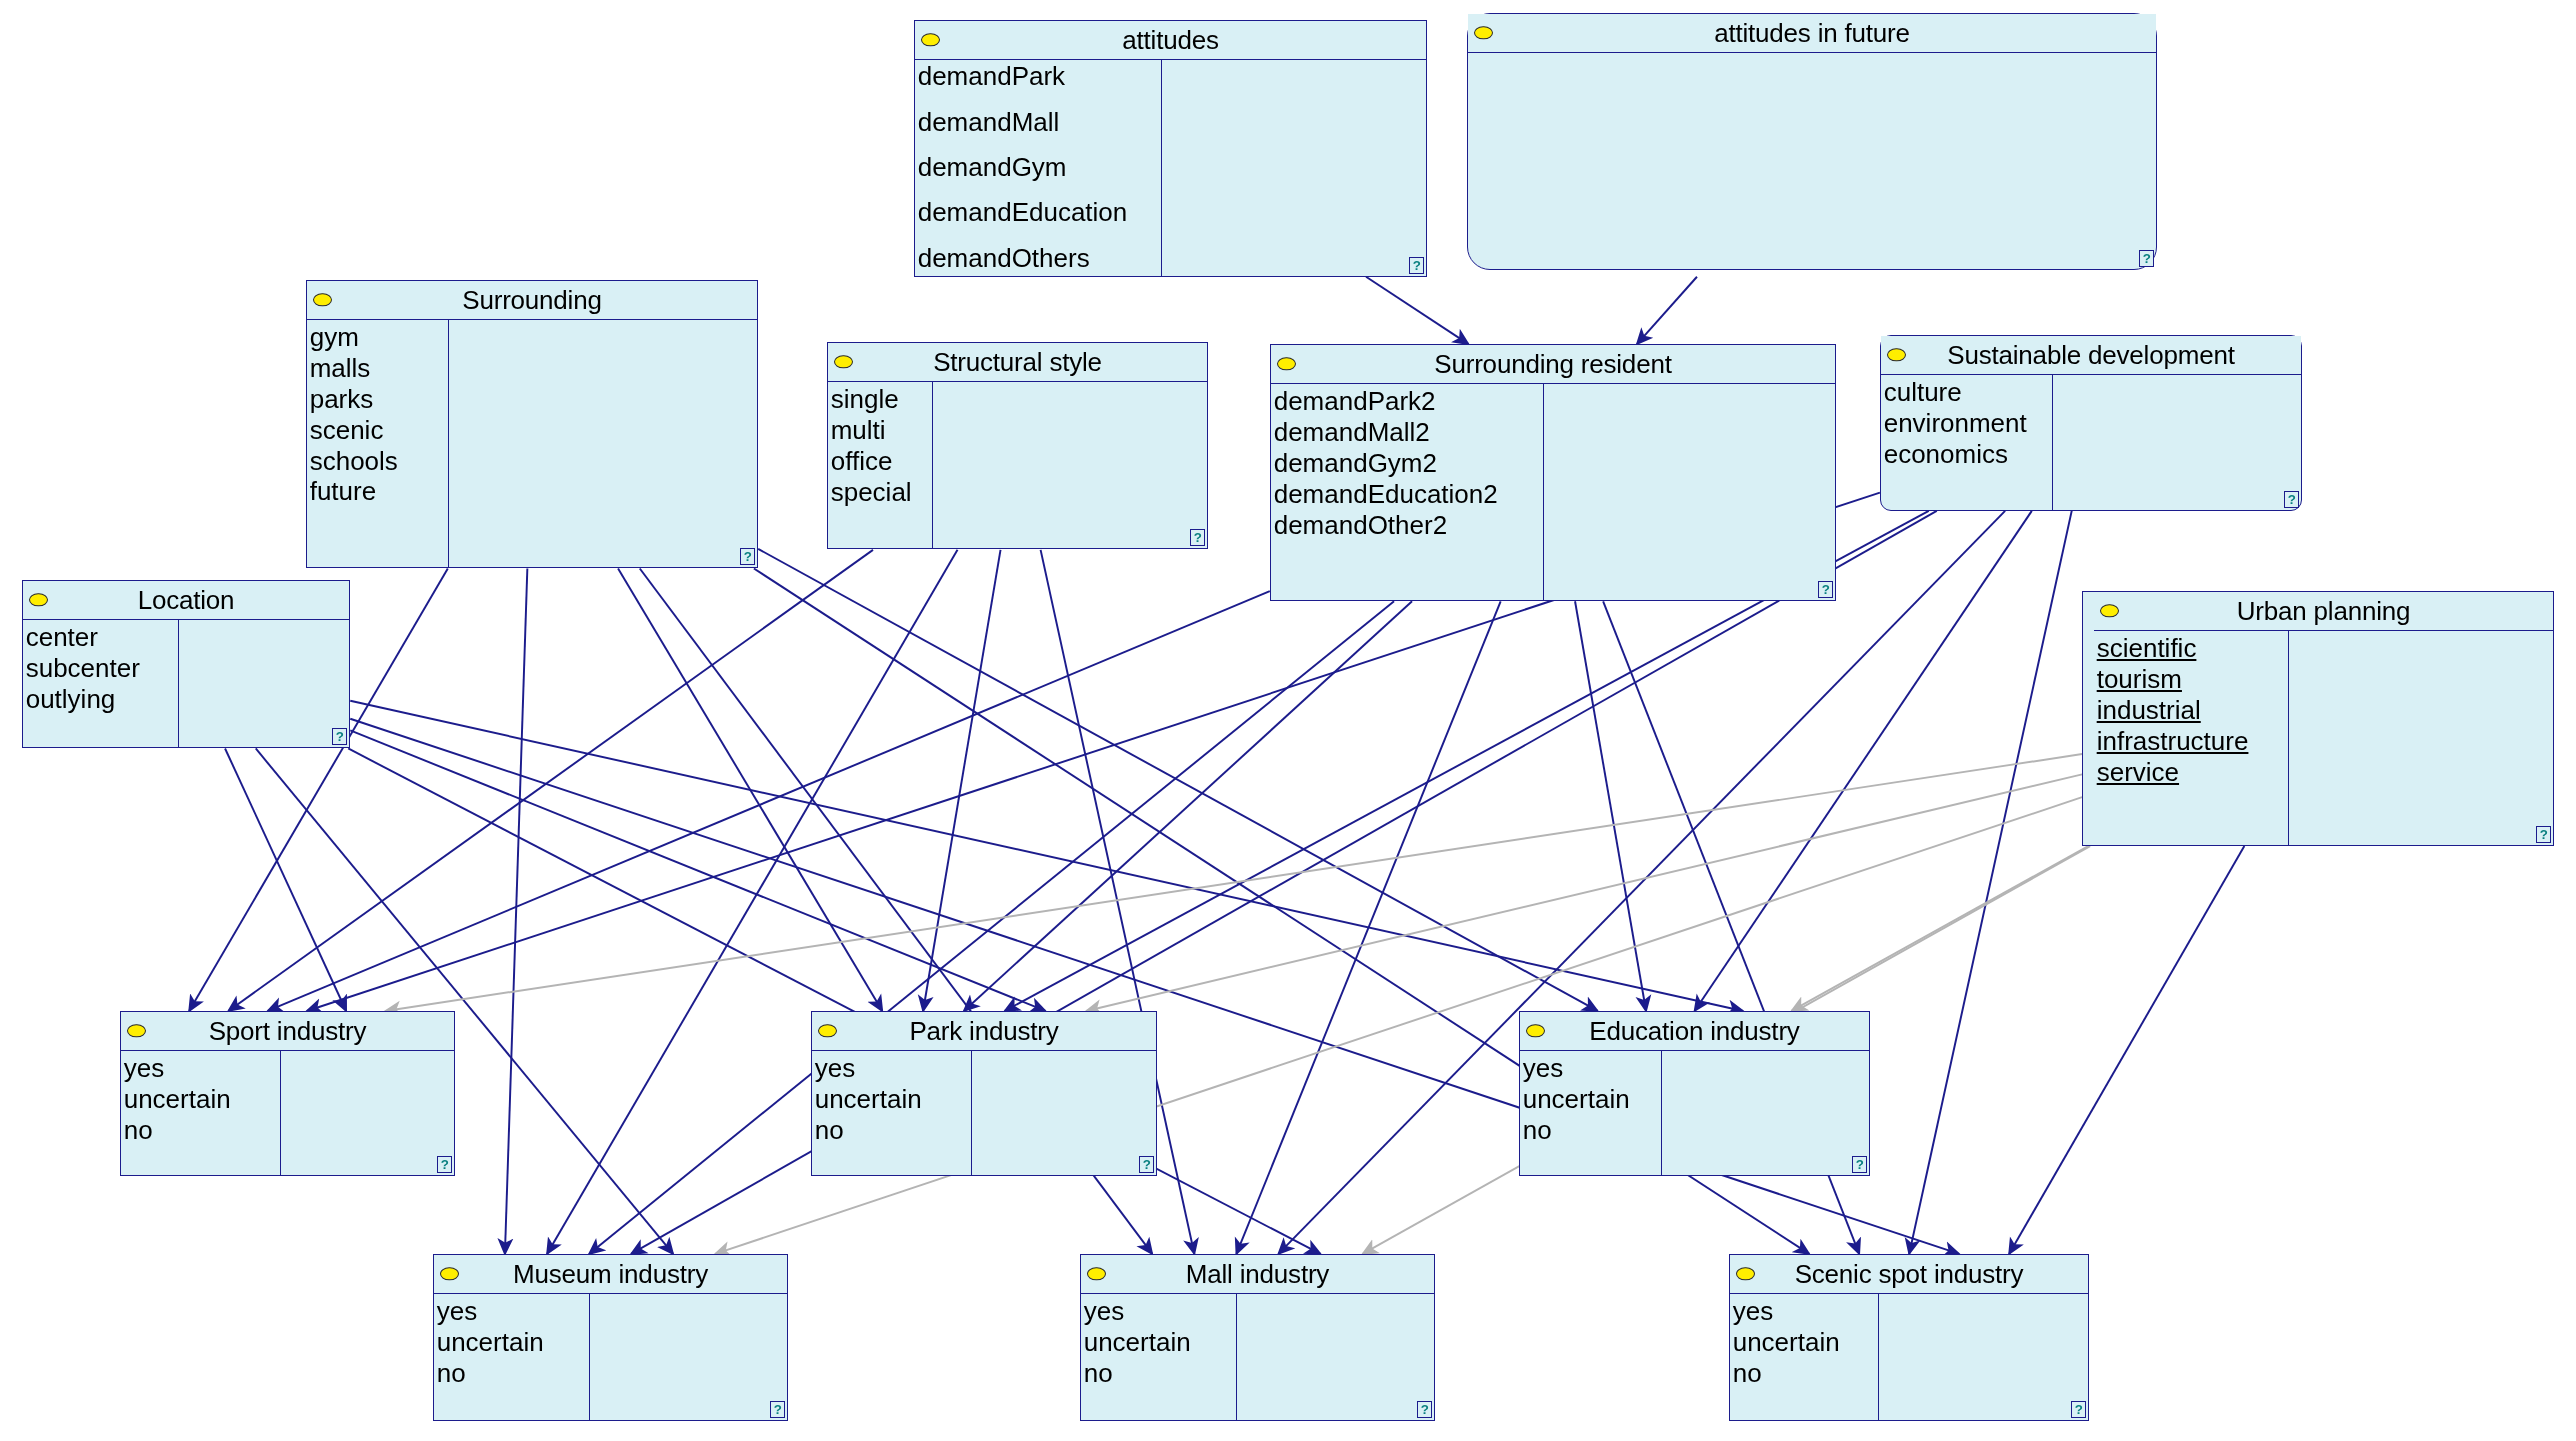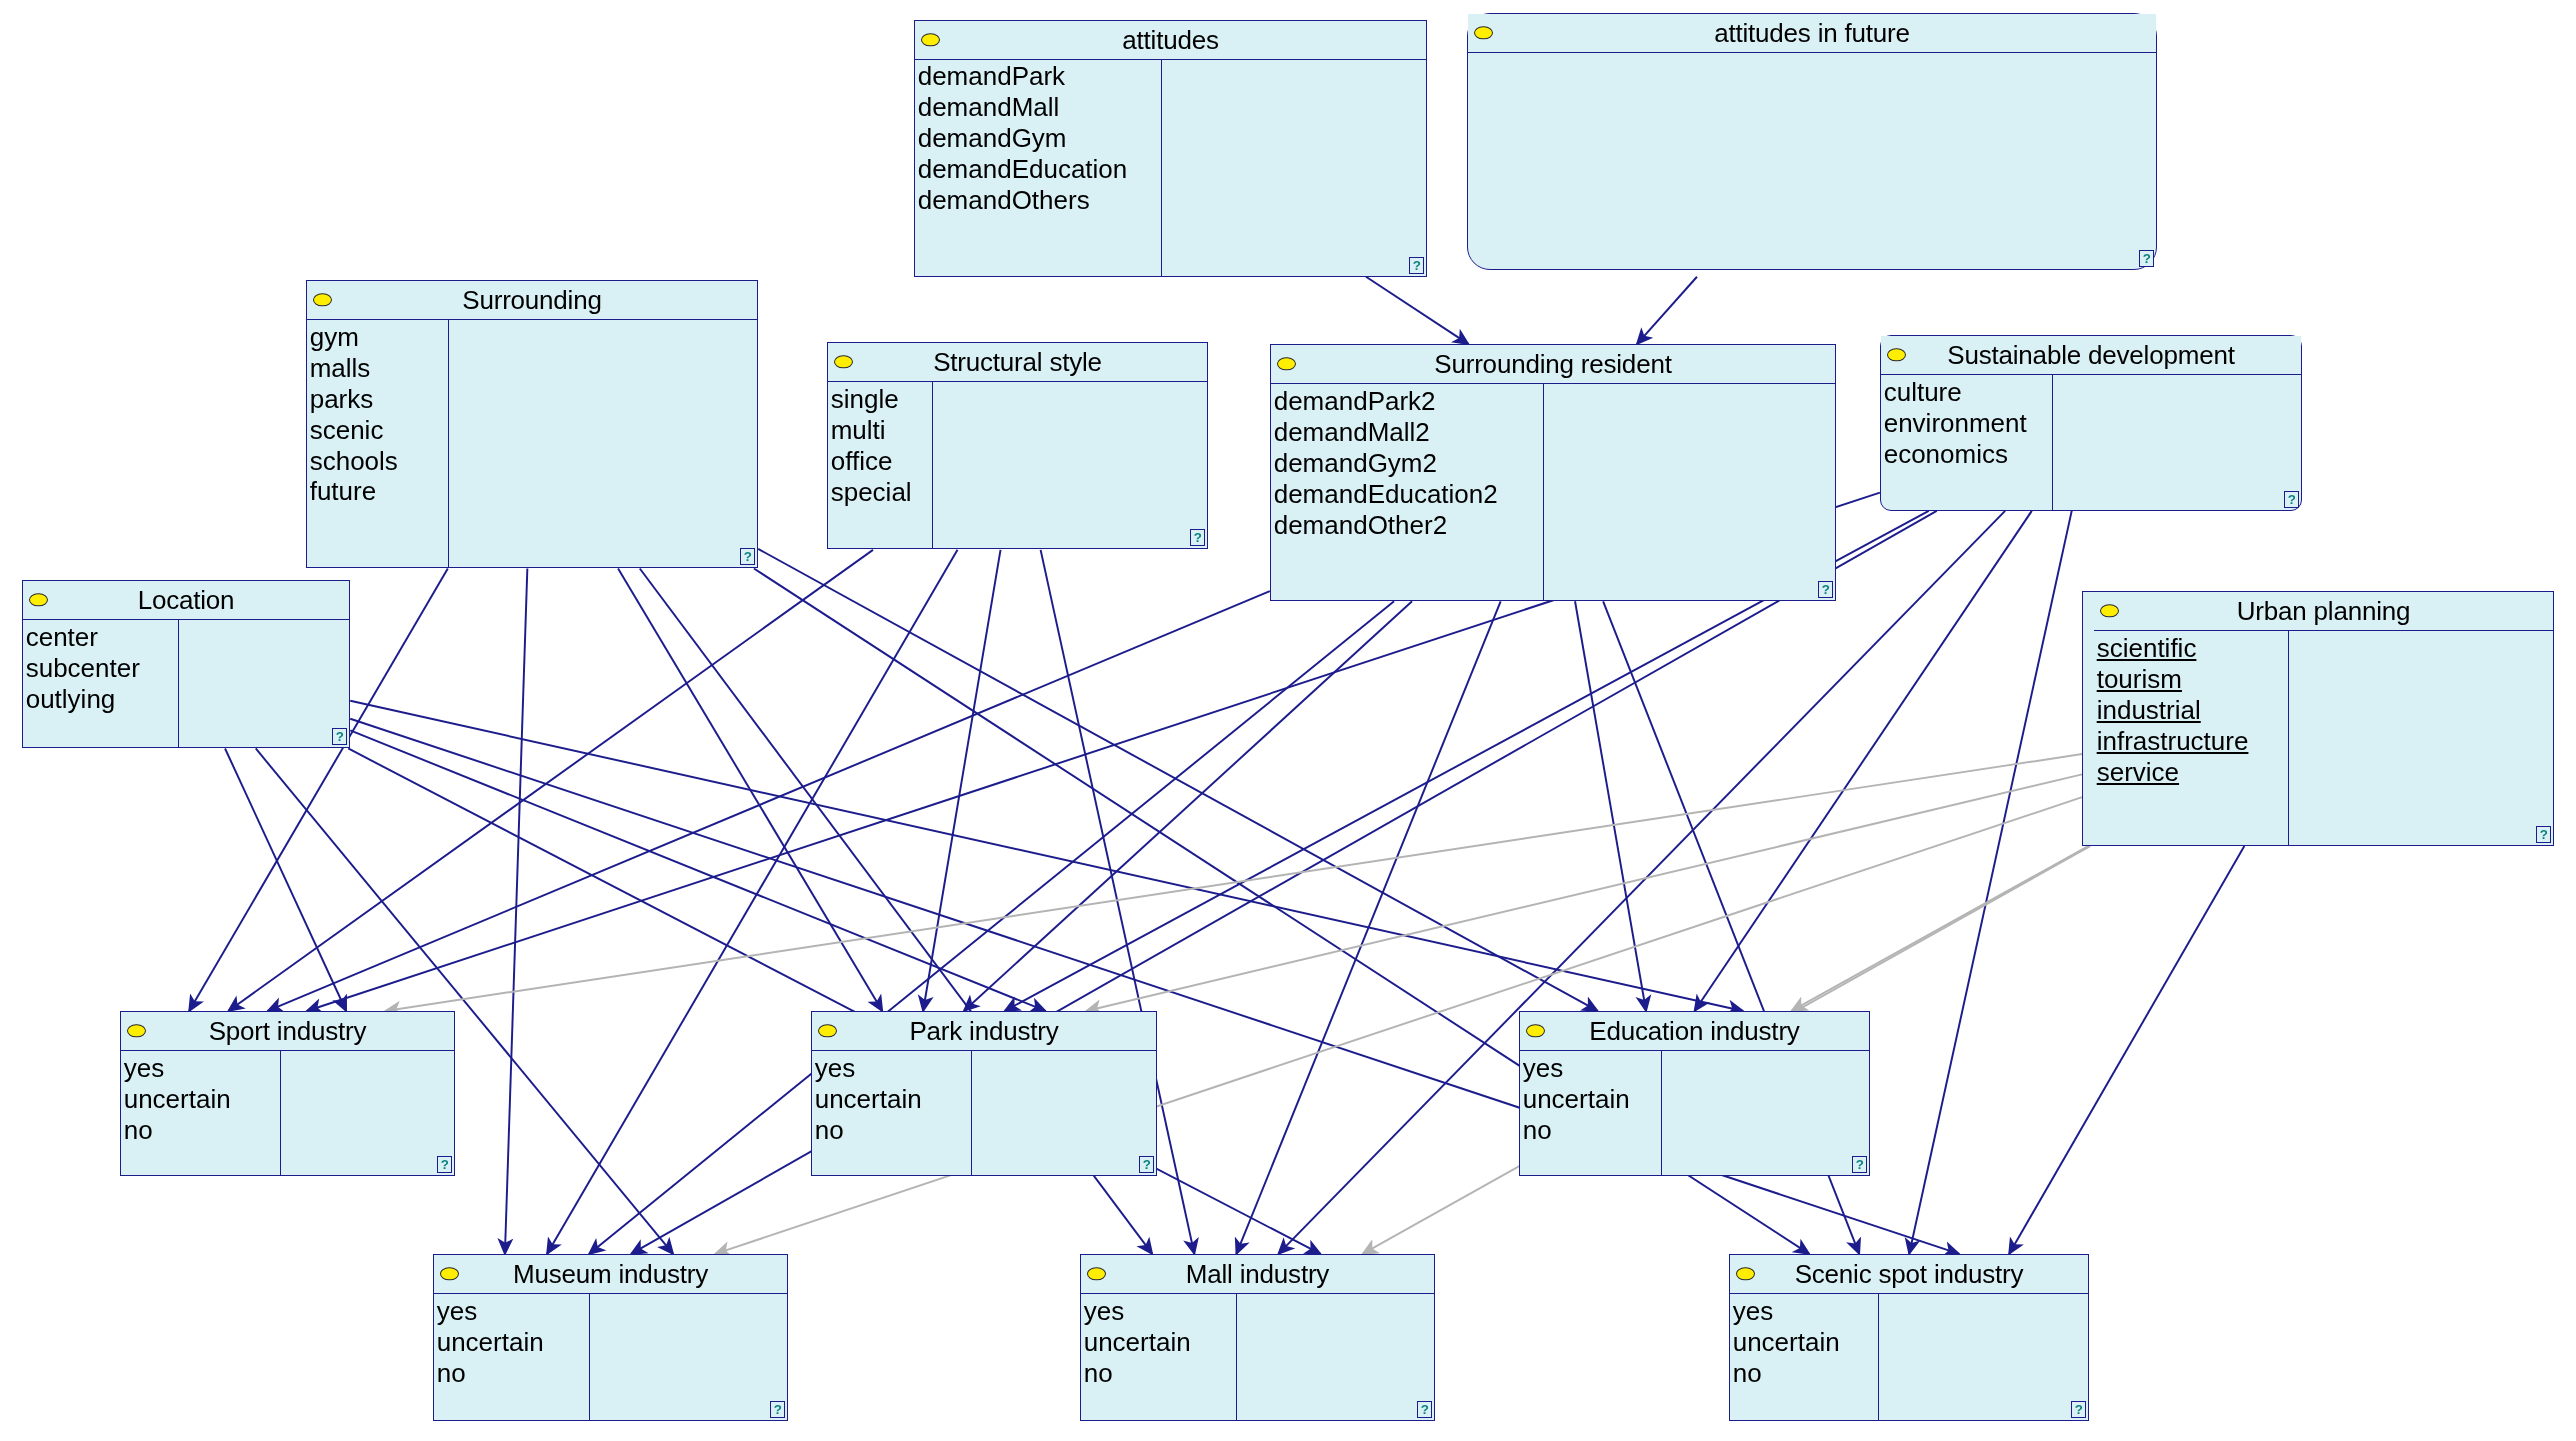--- a/index.html
+++ b/index.html
@@ -156,21 +156,21 @@
       <line x1="2357.1" y1="954.0" x2="1536.6" y2="1414.0" stroke="#b4b4b4" stroke-width="2.2" marker-end="url(#arw1)" fill="none"></line>
       <line x1="2531.0" y1="954.0" x2="2265.7" y2="1414.0" stroke="#1c1c8c" stroke-width="2.2" marker-end="url(#arw0)" fill="none"></line>
     </svg>
   <div id="node-layer">
       <div class="node" style="left: 914px; top: 19.5px; width: 513px; height: 257px;">
         <div class="node-header">
           <span class="bulb-icon"></span>
           <span class="node-title">attitudes</span>
         </div>
         <div class="node-body">
-          <div class="states-col" style="width: 247px;">
+          <div class="states-col" style="width: 247px; justify-content: space-between;">
             <div class="state">demandPark</div>
             <div class="state">demandMall</div>
             <div class="state">demandGym</div>
             <div class="state">demandEducation</div>
             <div class="state">demandOthers</div>
           </div>
           <div class="bars-col">
             <div class="help-badge">?</div>
           </div>
         </div>

